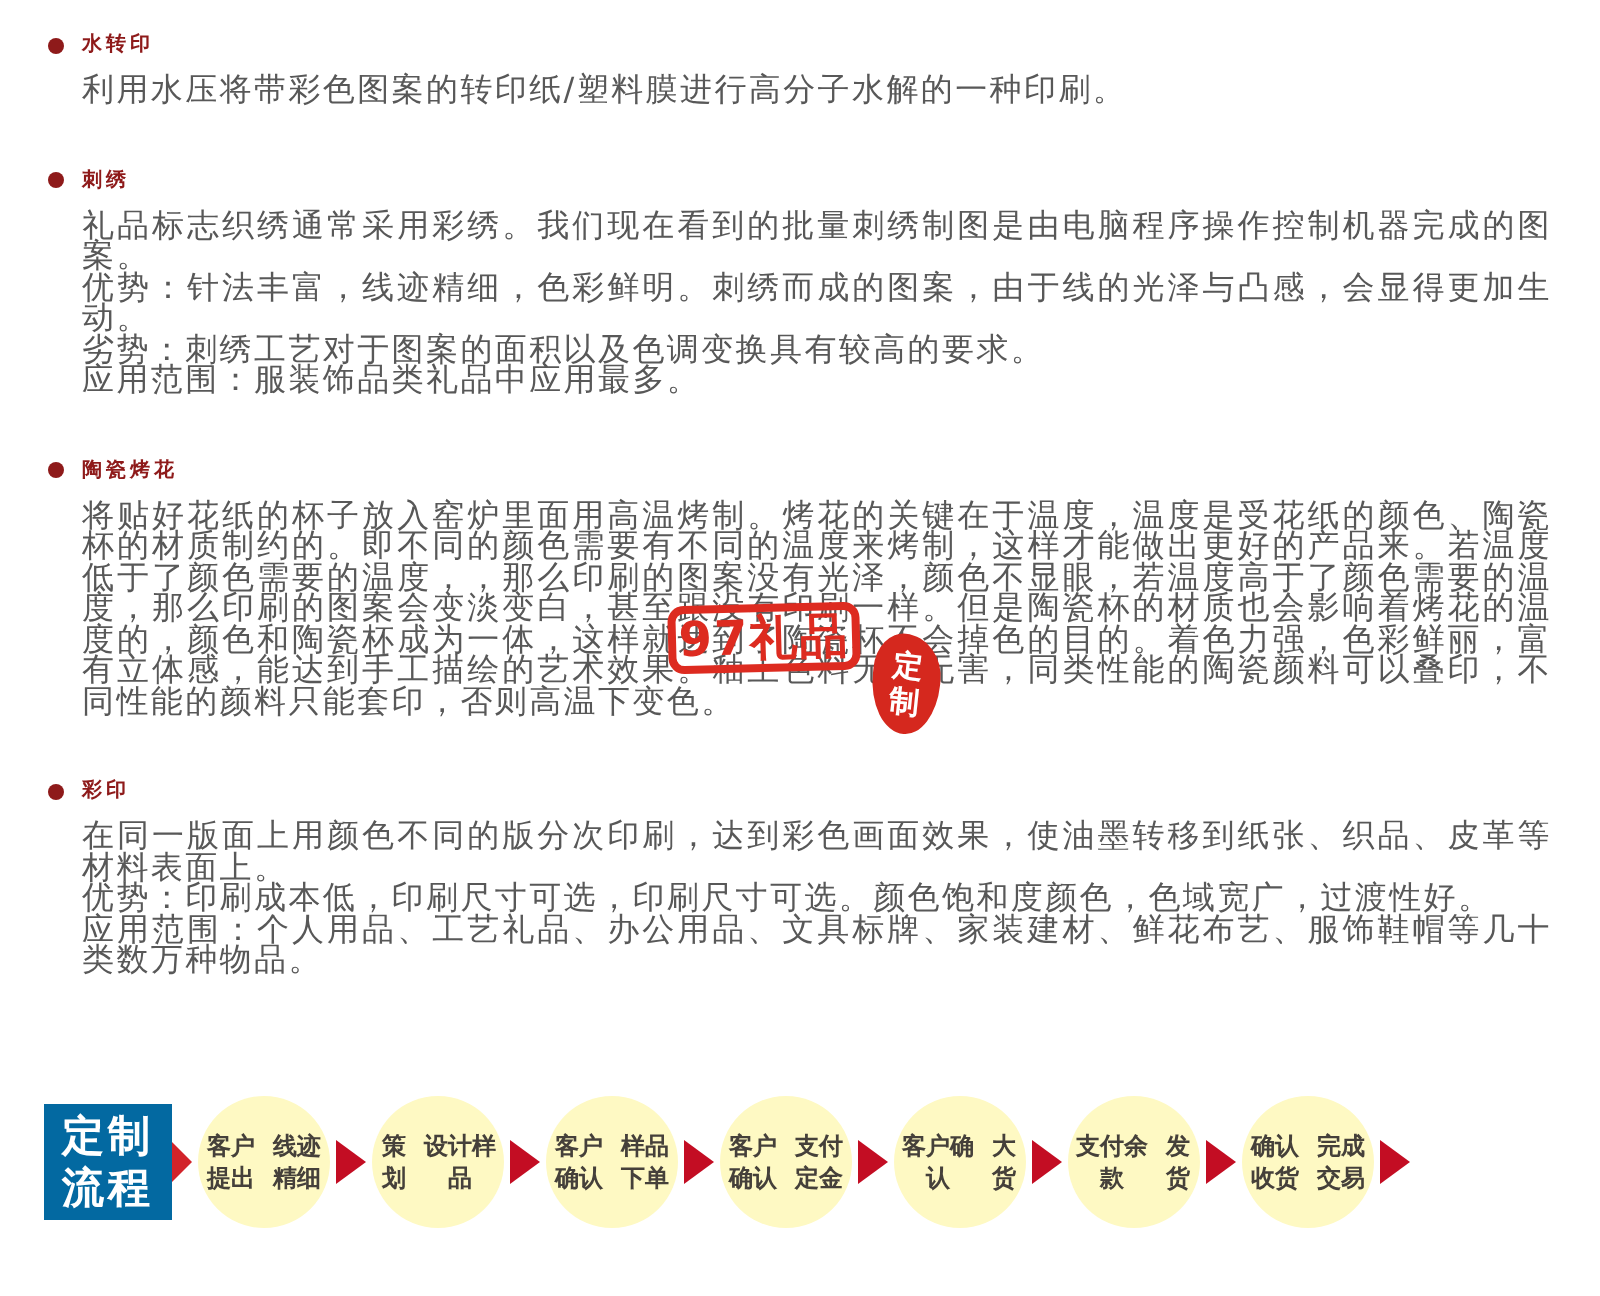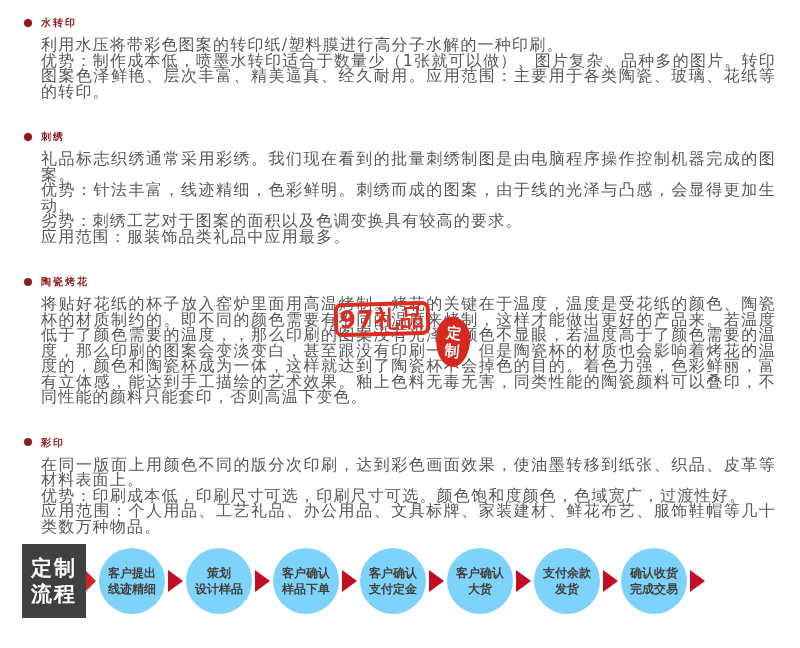--- a/index.html
+++ b/index.html
@@ -50,38 +50,38 @@
   }
 
   
   .flow {
     position:absolute; left:0; top:546px; width:800px; height:70px;
     display:flex; align-items:center;
     padding-left:22px; box-sizing:border-box;
   }
   .flow-header {
     position:relative; flex:0 0 auto;
-    width:64px; height:74px;
-    background:#404040; color:#ffffff;
+    width:64px; height:58px;
+    background:#0369a1; color:#ffffff;
     font-size:21px; font-weight:bold; line-height:26px; letter-spacing:2px;
     display:flex; flex-direction:column; align-items:center; justify-content:center;
   }
   .flow-header::after {
     content:""; position:absolute; right:-10px; top:50%; margin-top:-10px;
     width:0; height:0;
     border-left:10px solid #d2232a;
     border-top:10px solid transparent;
     border-bottom:10px solid transparent;
   }
   .flow-steps { display:flex; align-items:center; margin-left:13px; }
   .step-circle {
     width:66px; height:66px; border-radius:50%;
-    background:#7dd3fc;
+    background:#fef9c3;
     color:#45403a; font-size:12px; font-weight:bold; line-height:16px;
-    display:flex; flex-direction:column; align-items:center; justify-content:center;
+    display:flex; flex-direction:row; align-items:center; justify-content:center;
     text-align:center; flex:0 0 auto;
   }
   .flow-arrow {
     width:0; height:0; flex:0 0 auto;
     border-left:15px solid #c30d23;
     border-top:11px solid transparent;
     border-bottom:11px solid transparent;
     margin:0 3px;
   }
 </style>
@@ -90,21 +90,20 @@
 
 <div class="content">
 
   <div class="section">
     <div class="section-title-row">
       <span class="bullet"></span>
       <span class="section-title">水转印</span>
     </div>
     <div class="section-body">
       <div class="line">利用水压将带彩色图案的转印纸/塑料膜进行高分子水解的一种印刷。</div>
-      <div class="line">优势：制作成本低，喷墨水转印适合于数量少（1张就可以做）、图片复杂、品种多的图片。转印图案色泽鲜艳、层次丰富、精美逼真、经久耐用。应用范围：主要用于各类陶瓷、玻璃、花纸等的转印。</div>
     </div>
   </div>
 
   <div class="section">
     <div class="section-title-row">
       <span class="bullet"></span>
       <span class="section-title">刺绣</span>
     </div>
     <div class="section-body">
       <div class="line">礼品标志织绣通常采用彩绣。我们现在看到的批量刺绣制图是由电脑程序操作控制机器完成的图案。</div>

